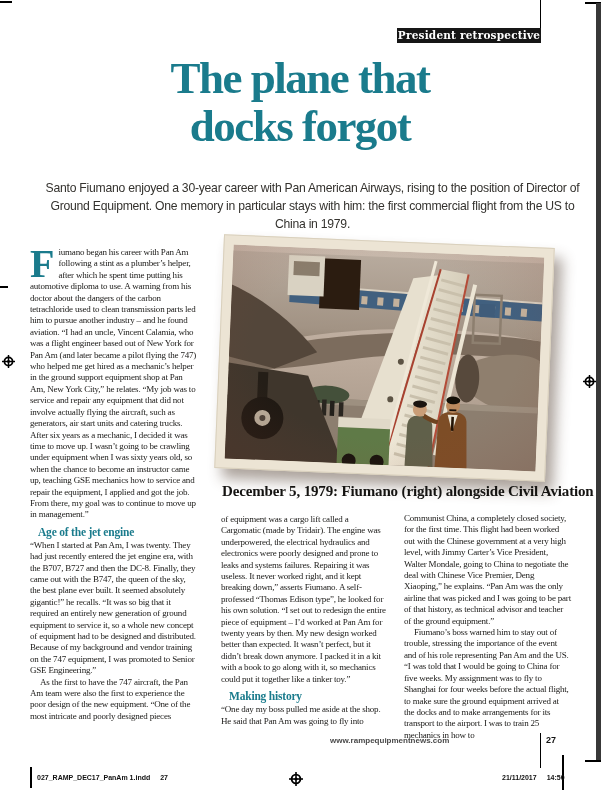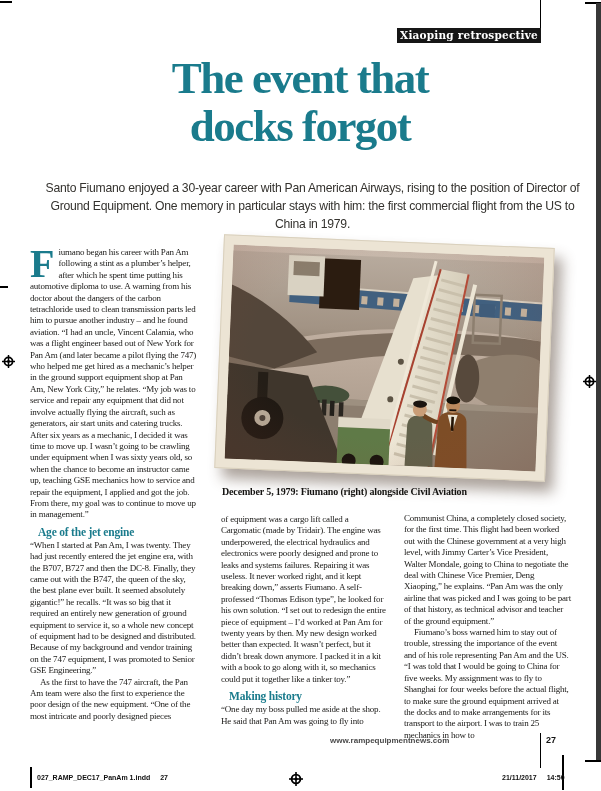--- a/index.html
+++ b/index.html
@@ -35,21 +35,21 @@
   .dropcap{float:left;color:#1a7b8c;font-weight:bold;font-size:40px;line-height:32px;
            padding:1px 4px 0 0;letter-spacing:0;}
 
   
   .photo-wrap{position:absolute;left:219px;top:241px;width:311px;height:214px;
               padding:9px;background:#ece4d4;border:1px solid #d9d0bd;
               transform:rotate(2.4deg);transform-origin:50% 50%;
               box-shadow:8px 10px 14px rgba(70,50,35,.45);}
   .photo-wrap svg{display:block;width:311px;height:214px;}
   .caption{position:absolute;left:222px;top:486px;width:280px;
-           font-size:10px;line-height:11.5px;font-weight:bold;color:#141311;
+           font-size:15px;line-height:11.5px;font-weight:bold;color:#141311;
            letter-spacing:-.15px;}
   .cap-line{white-space:nowrap;}
 
   
   .footer-site{position:absolute;left:330px;top:736px;width:206px;text-align:left;
                font-family:"Liberation Sans", sans-serif;font-size:8px;font-weight:bold;
                color:#4a4a4a;letter-spacing:0;}
   .footer-rule{position:absolute;left:540px;top:733px;width:1px;height:35px;background:#000;}
   .footer-num{position:absolute;left:546px;top:735px;font-family:"Liberation Sans", sans-serif;
               font-size:9px;font-weight:bold;color:#111;}
@@ -85,22 +85,22 @@
   <circle cx="8" cy="8" r="5" fill="none" stroke="#000" stroke-width="2.2"></circle>
   <circle cx="8" cy="8" r="1.8" fill="#000"></circle>
 </svg>
 <svg class="regmark" style="left:289px;top:772px;width:14px;height:14px;" viewBox="0 0 16 16">
   <line x1="8" y1="0" x2="8" y2="16" stroke="#000" stroke-width="1.8"></line>
   <line x1="0" y1="8" x2="16" y2="8" stroke="#000" stroke-width="1.8"></line>
   <circle cx="8" cy="8" r="5" fill="none" stroke="#000" stroke-width="2.2"></circle>
   <circle cx="8" cy="8" r="1.8" fill="#000"></circle>
 </svg>
 
-<div class="tag">Xiaoping retrospective</div>
-<h1 class="title"><span>The event that</span><br><span>docks forgot</span></h1>
+<div class="tag">President retrospective</div>
+<h1 class="title"><span>The plane that</span><br><span>docks forgot</span></h1>
 <p class="standfirst">Santo Fiumano enjoyed a 30-year career with Pan American Airways, rising to the position of Director of Ground Equipment. One memory in particular stays with him: the first commercial flight from the US to China in 1979.</p>
 
 <div class="col col1">
   <p class="body-p"><span class="dropcap">F</span><span>iumano began his career with Pan Am following a stint as a plumber’s helper, after which he spent time putting his automotive diploma to use. A warning from his doctor about the dangers of the carbon tetrachloride used to clean transmission parts led him to pursue another industry – and he found aviation. “I had an uncle, Vincent Calamia, who was a flight engineer based out of New York for Pan Am (and later became a pilot flying the 747) who helped me get hired as a mechanic’s helper in the ground support equipment shop at Pan Am, New York City,” he relates. “My job was to service and repair any equipment that did not involve actually flying the aircraft, such as generators, air start units and catering trucks. After six years as a mechanic, I decided it was time to move up. I wasn’t going to be crawling under equipment when I was sixty years old, so when the chance to become an instructor came up, teaching GSE mechanics how to service and repair the equipment, I applied and got the job. From there, my goal was to continue to move up in management.”</span></p>
   <h3 class="subhead">Age of the jet engine</h3>
   <p class="body-p">“When I started at Pan Am, I was twenty. They had just recently entered the jet engine era, with the B707, B727 and then the DC-8. Finally, they came out with the B747, the queen of the sky, the best plane ever built. It seemed absolutely gigantic!” he recalls. “It was so big that it required an entirely new generation of ground equipment to service it, so a whole new concept of equipment had to be designed and distributed. Because of my background and vendor training on the 747 equipment, I was promoted to Senior GSE Engineering.”</p>
   <p class="body-p indent">As the first to have the 747 aircraft, the Pan Am team were also the first to experience the poor design of the new equipment. “One of the most intricate and poorly designed pieces</p>
 </div>
 
 <div class="photo-wrap">

